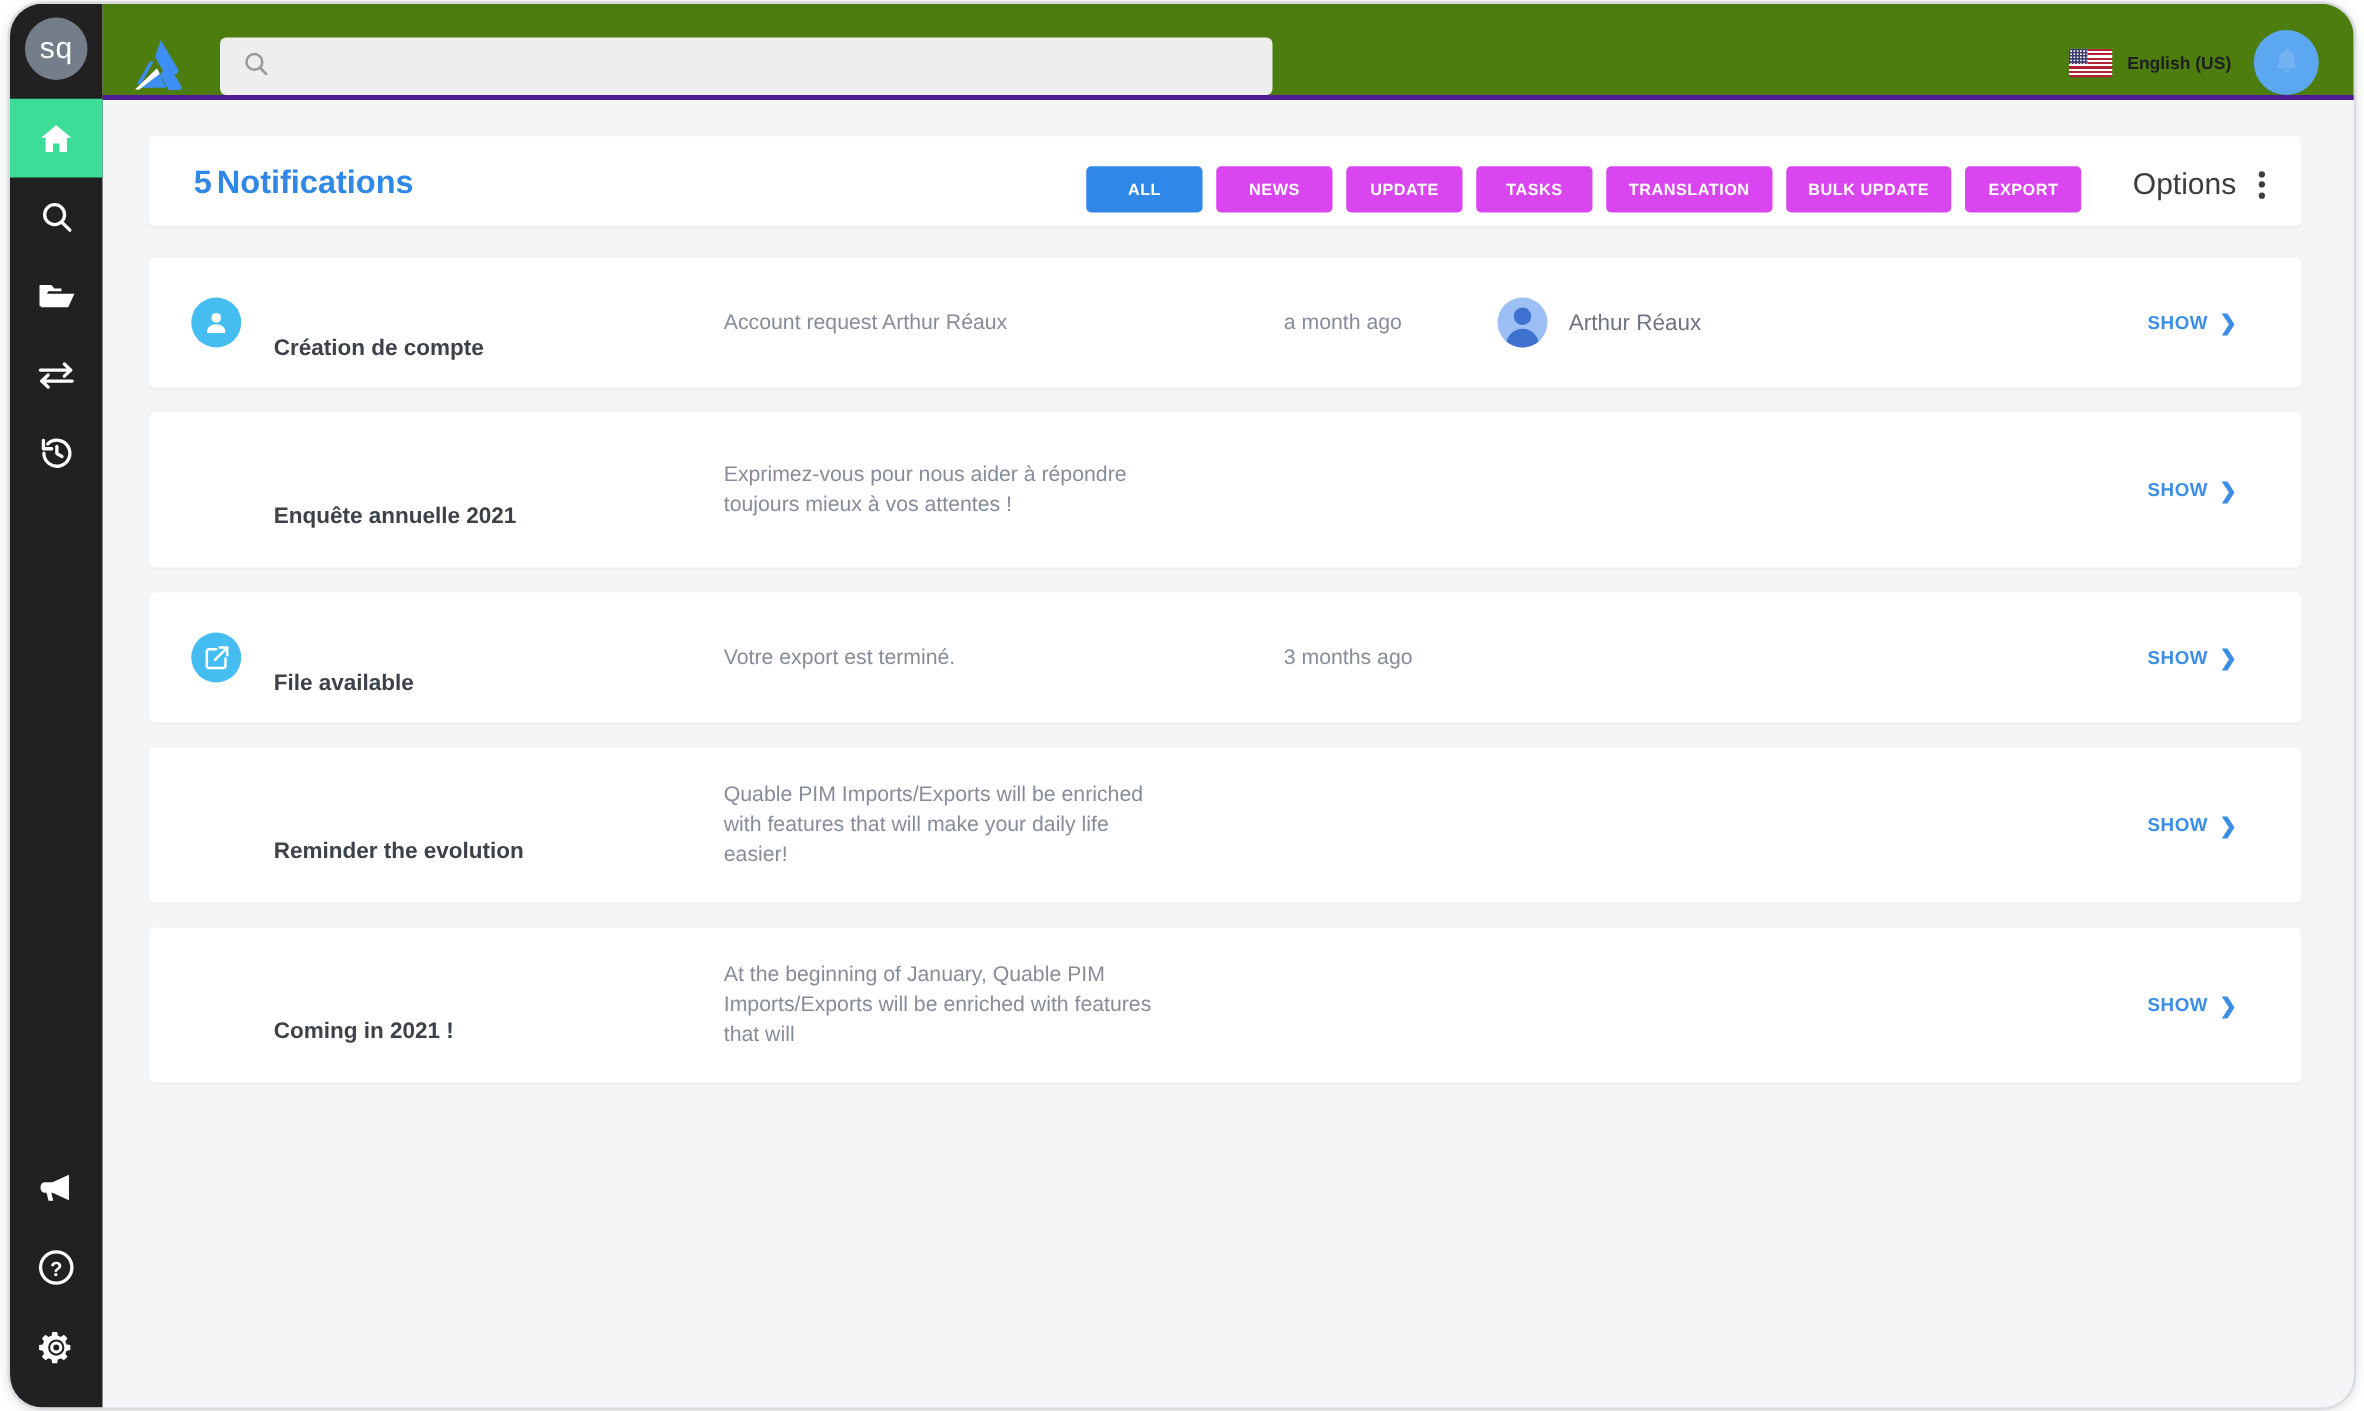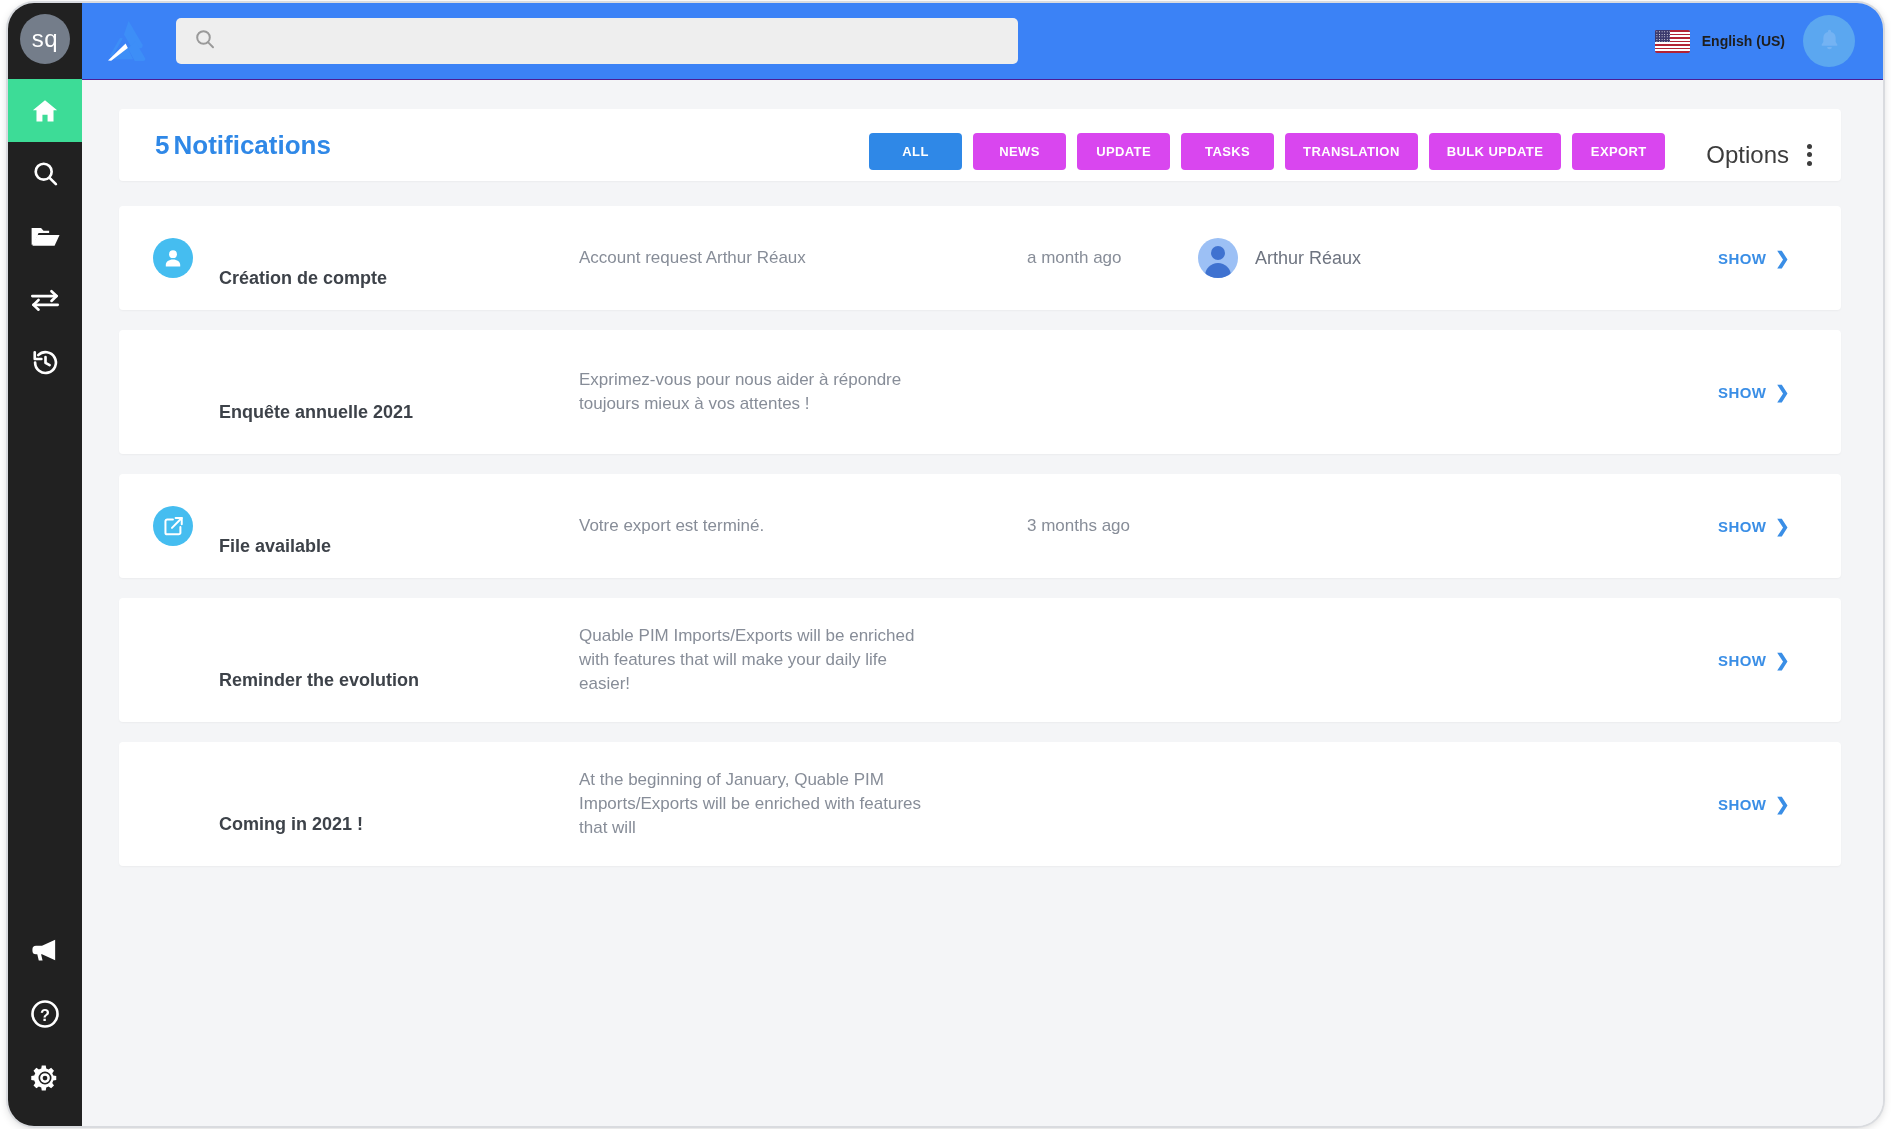--- a/index.html
+++ b/index.html
@@ -64,24 +64,24 @@
     width: 74px;
   }
   .nav-bottom .nav-item { height: 64px; }
 
   
   .topbar {
     position: absolute;
     left: 74px; top: 0;
     right: 0;
     height: 77px;
-    background: #3b82f6;
-    border-bottom: 1px solid #4c1d95;
-    display: flex;
-    align-items: center;
+    background: #4d7c0f;
+    border-bottom: 4px solid #4c1d95;
+    display: flex;
+    align-items: flex-end;
     z-index: 20;
   }
   .logo {
     width: 48px;
     height: 48px;
     margin-left: 22px;
     margin-right: 24px;
     flex: 0 0 auto;
   }
   .search-wrap {
@@ -183,21 +183,21 @@
   .notif-count {
     font-size: 26px;
     font-weight: bold;
     color: #2f88e7;
     white-space: nowrap;
   }
   .notif-count .num { margin-right: 4px; }
   .filters {
     margin-left: auto;
     display: flex;
-    align-items: flex-end;
+    align-items: flex-start;
     gap: 11px;
     margin-top: 12px;
   }
   .filter-btn {
     height: 37px;
     min-width: 93px;
     padding: 0 18px;
     border: 0;
     border-radius: 4px;
     background: #d946ef;

